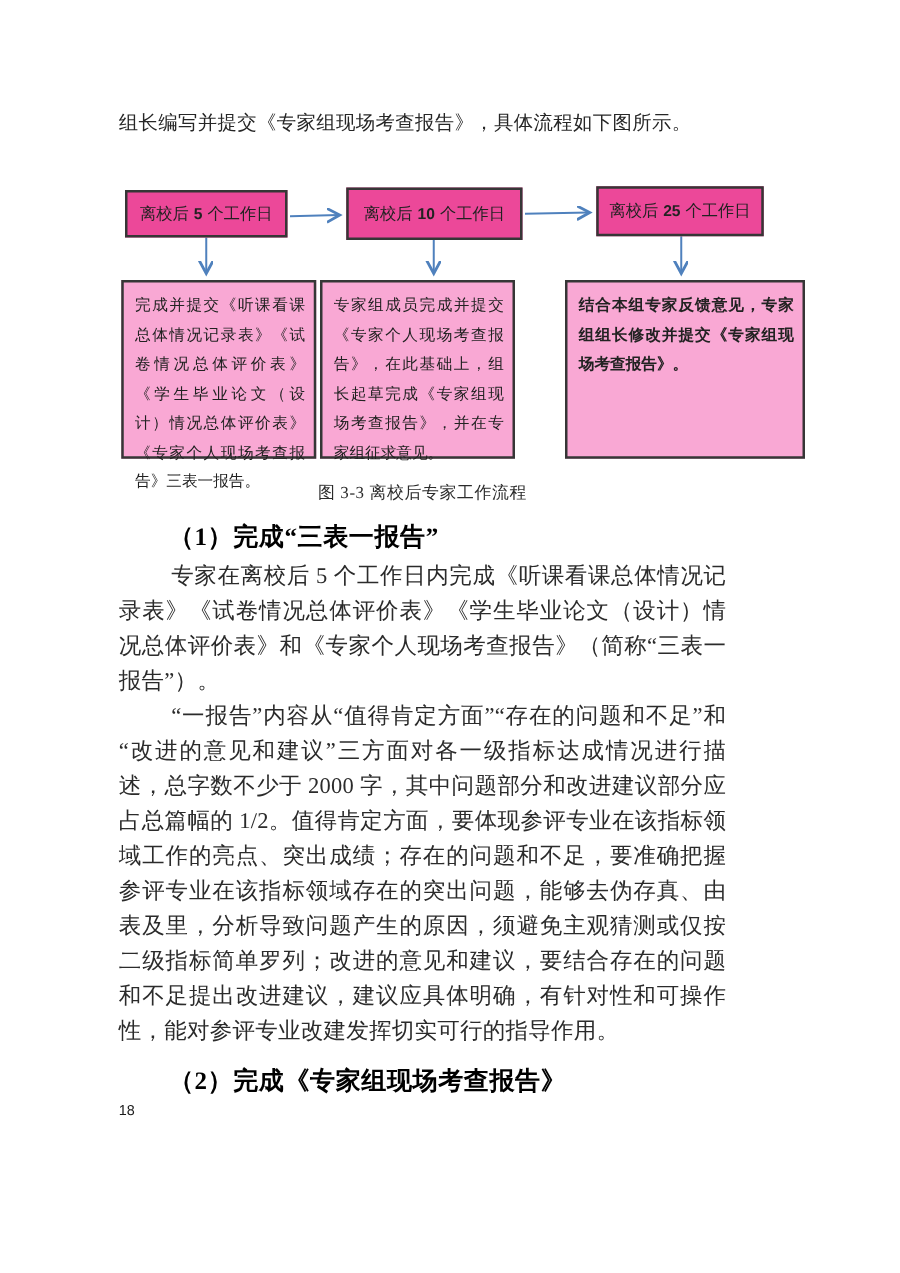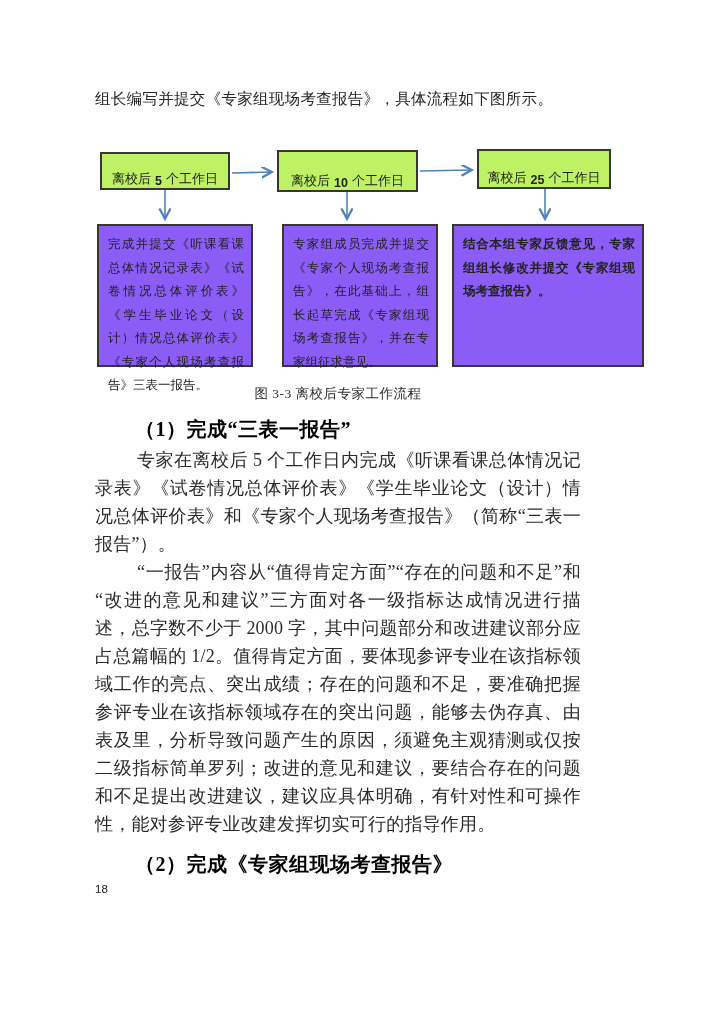--- a/index.html
+++ b/index.html
@@ -29,48 +29,48 @@
     width: 552px;
   }
   .connectors {
     position: absolute; left: 0; top: 0;
     width: 552px; height: 220px;
     pointer-events: none;
   }
   .tbox {
     position: absolute;
     border: 2px solid #363636;
-    background: #bef264;
-    display: flex; align-items: flex-end; justify-content: center;
+    background: #ec4899;
+    display: flex; align-items: center; justify-content: center;
     font-size: 13px;
     white-space: nowrap;
     color: #222;
   }
   .tbox .num {
     font-family: "Liberation Sans", sans-serif;
     font-weight: bold;
     font-size: 12.5px;
     margin: 0 4px;
   }
   .tb1 { left: 5px;   top: 3px; width: 130px; height: 38px; }
   .tb2 { left: 182px; top: 1px; width: 141px; height: 42px; }
   .tb3 { left: 382px; top: 0;   width: 134px; height: 40px; }
   .dbox {
     position: absolute;
     top: 75px; height: 143px;
     border: 2px solid #363636;
-    background: #8b5cf6;
+    background: #f9a8d4;
     padding: 7px 7px 0 9px;
     font-size: 12.5px;
     line-height: 23.5px;
     text-align: justify;
     color: #222;
   }
   .db1 { left: 2px;   width: 156px; }
-  .db2 { left: 187px; width: 156px; }
+  .db2 { left: 161px; width: 156px; }
   .db3 { left: 357px; width: 192px; font-weight: bold; }
   
   .caption {
     text-align: center;
     font-size: 13.5px;
     margin-top: 16px;
     letter-spacing: 0.5px;
     color: #2b2b2b;
   }
   .sec-heading {

